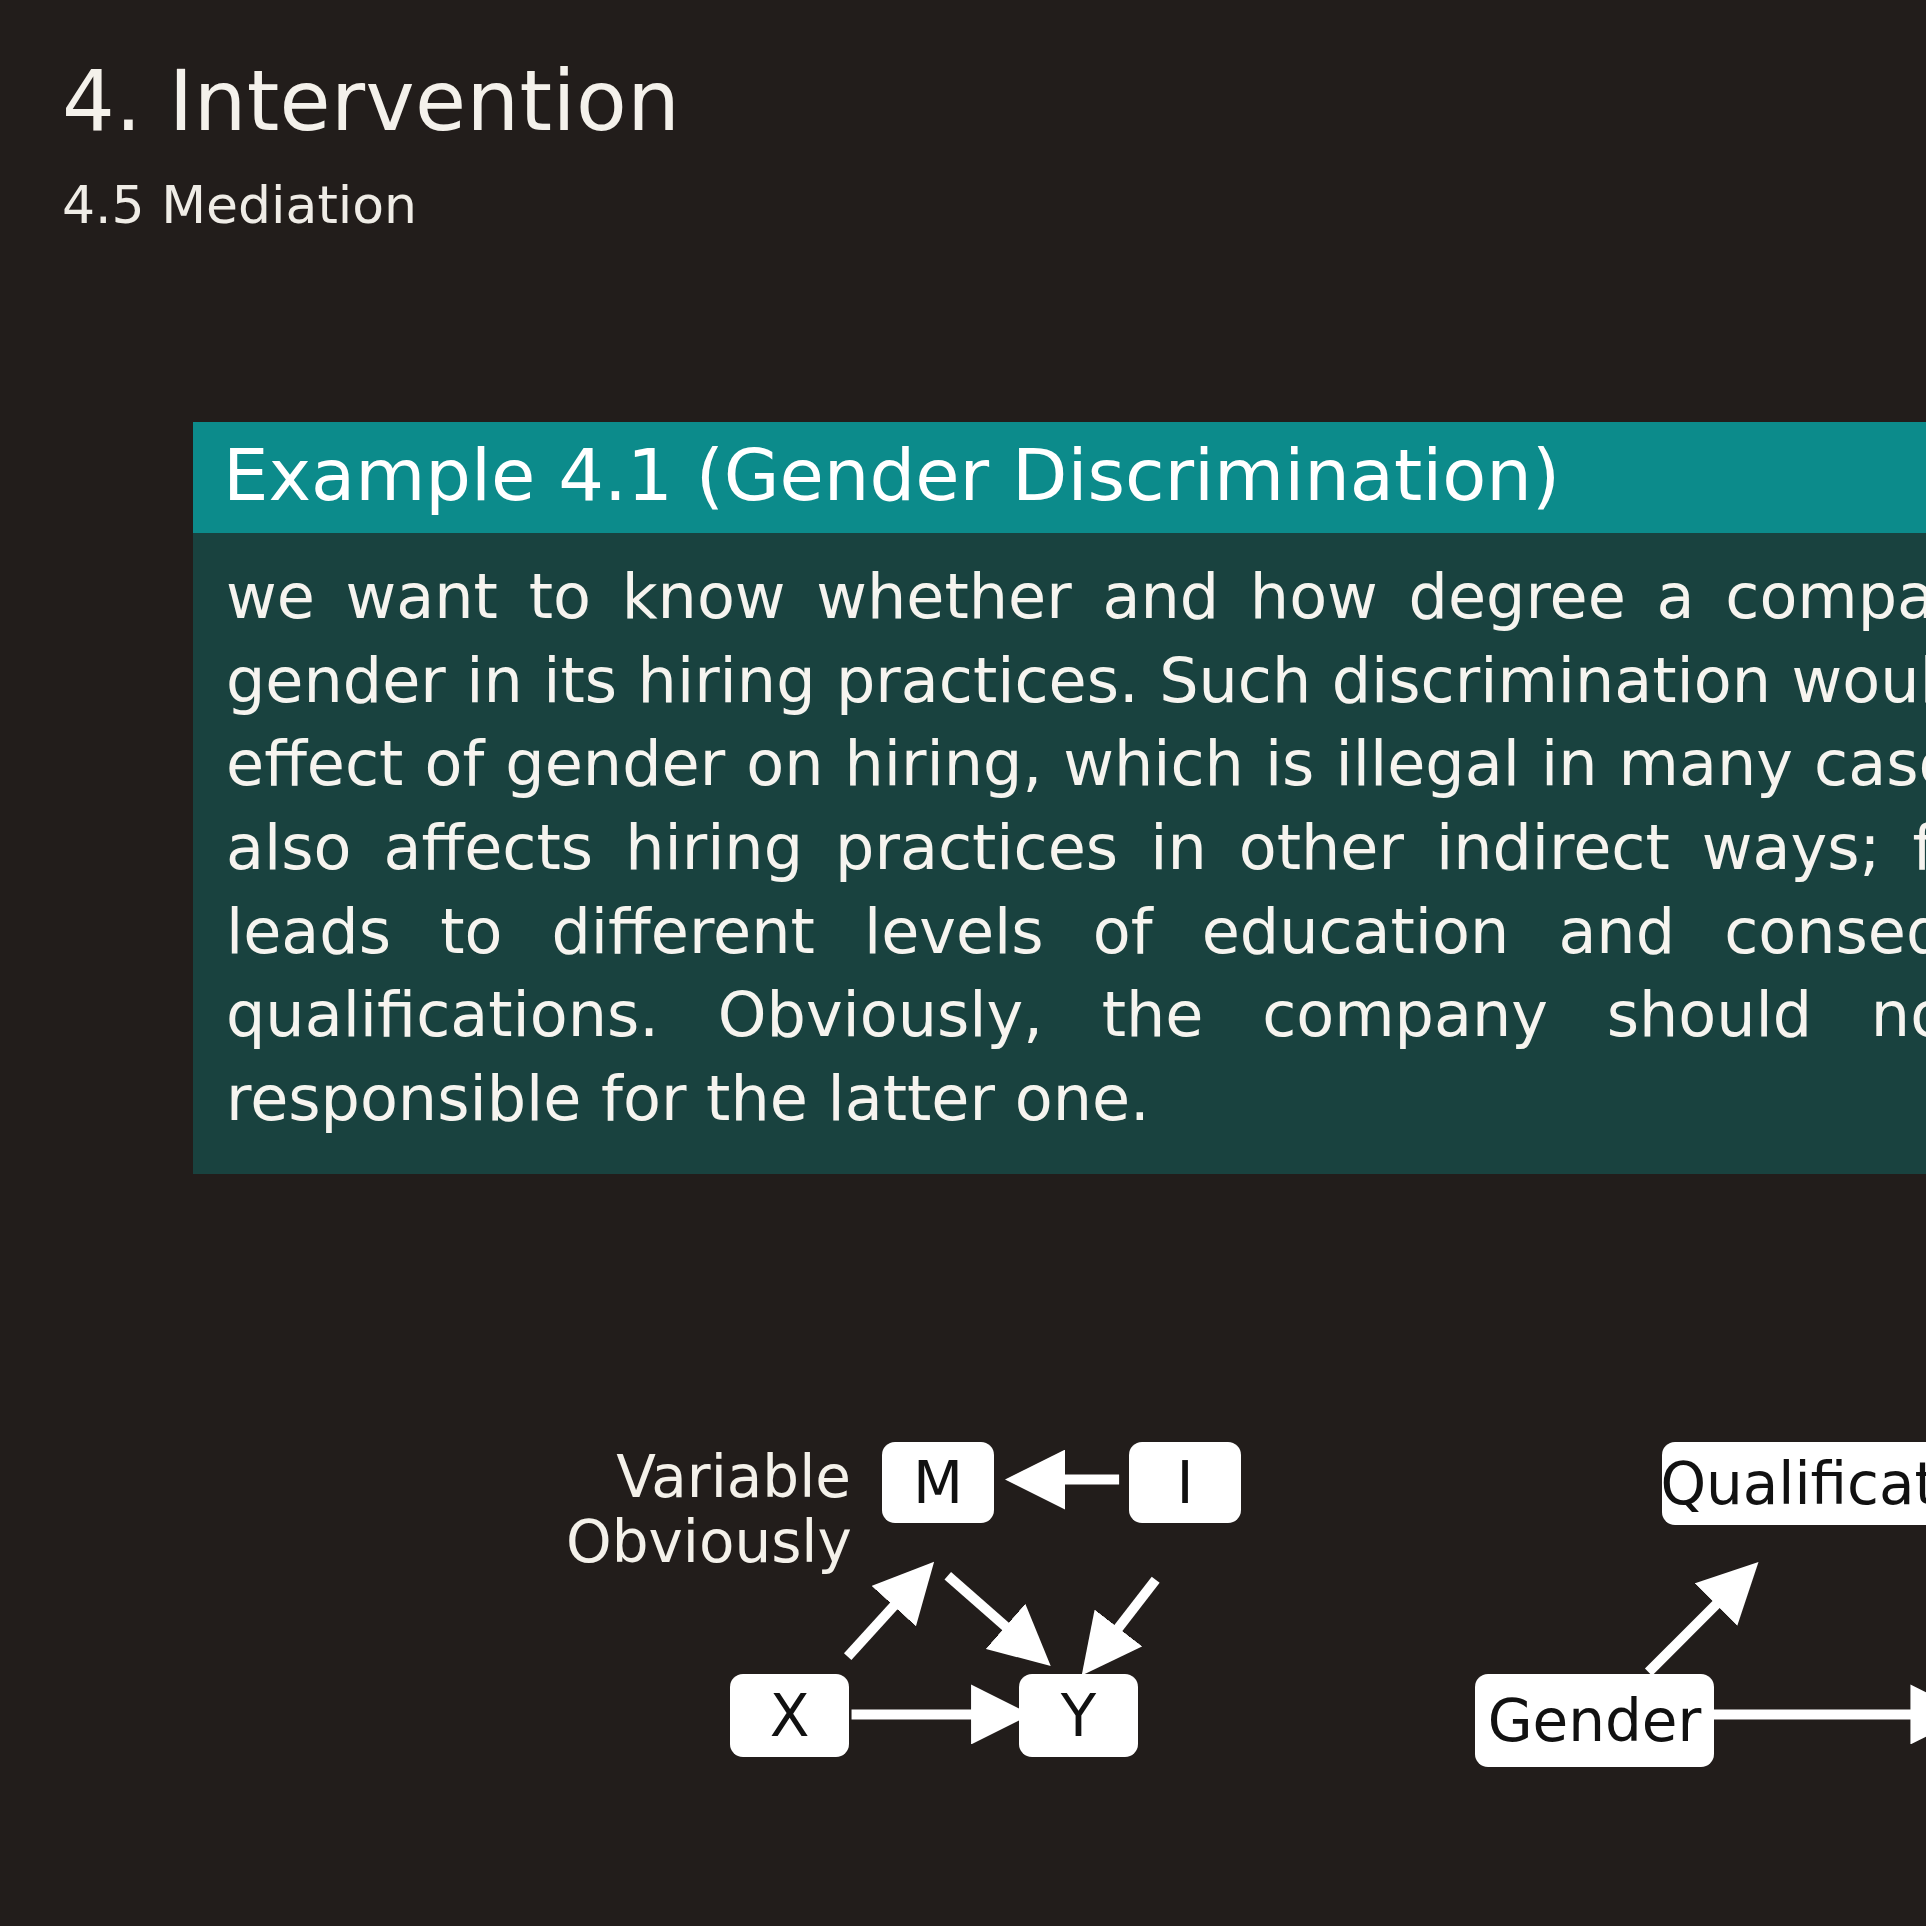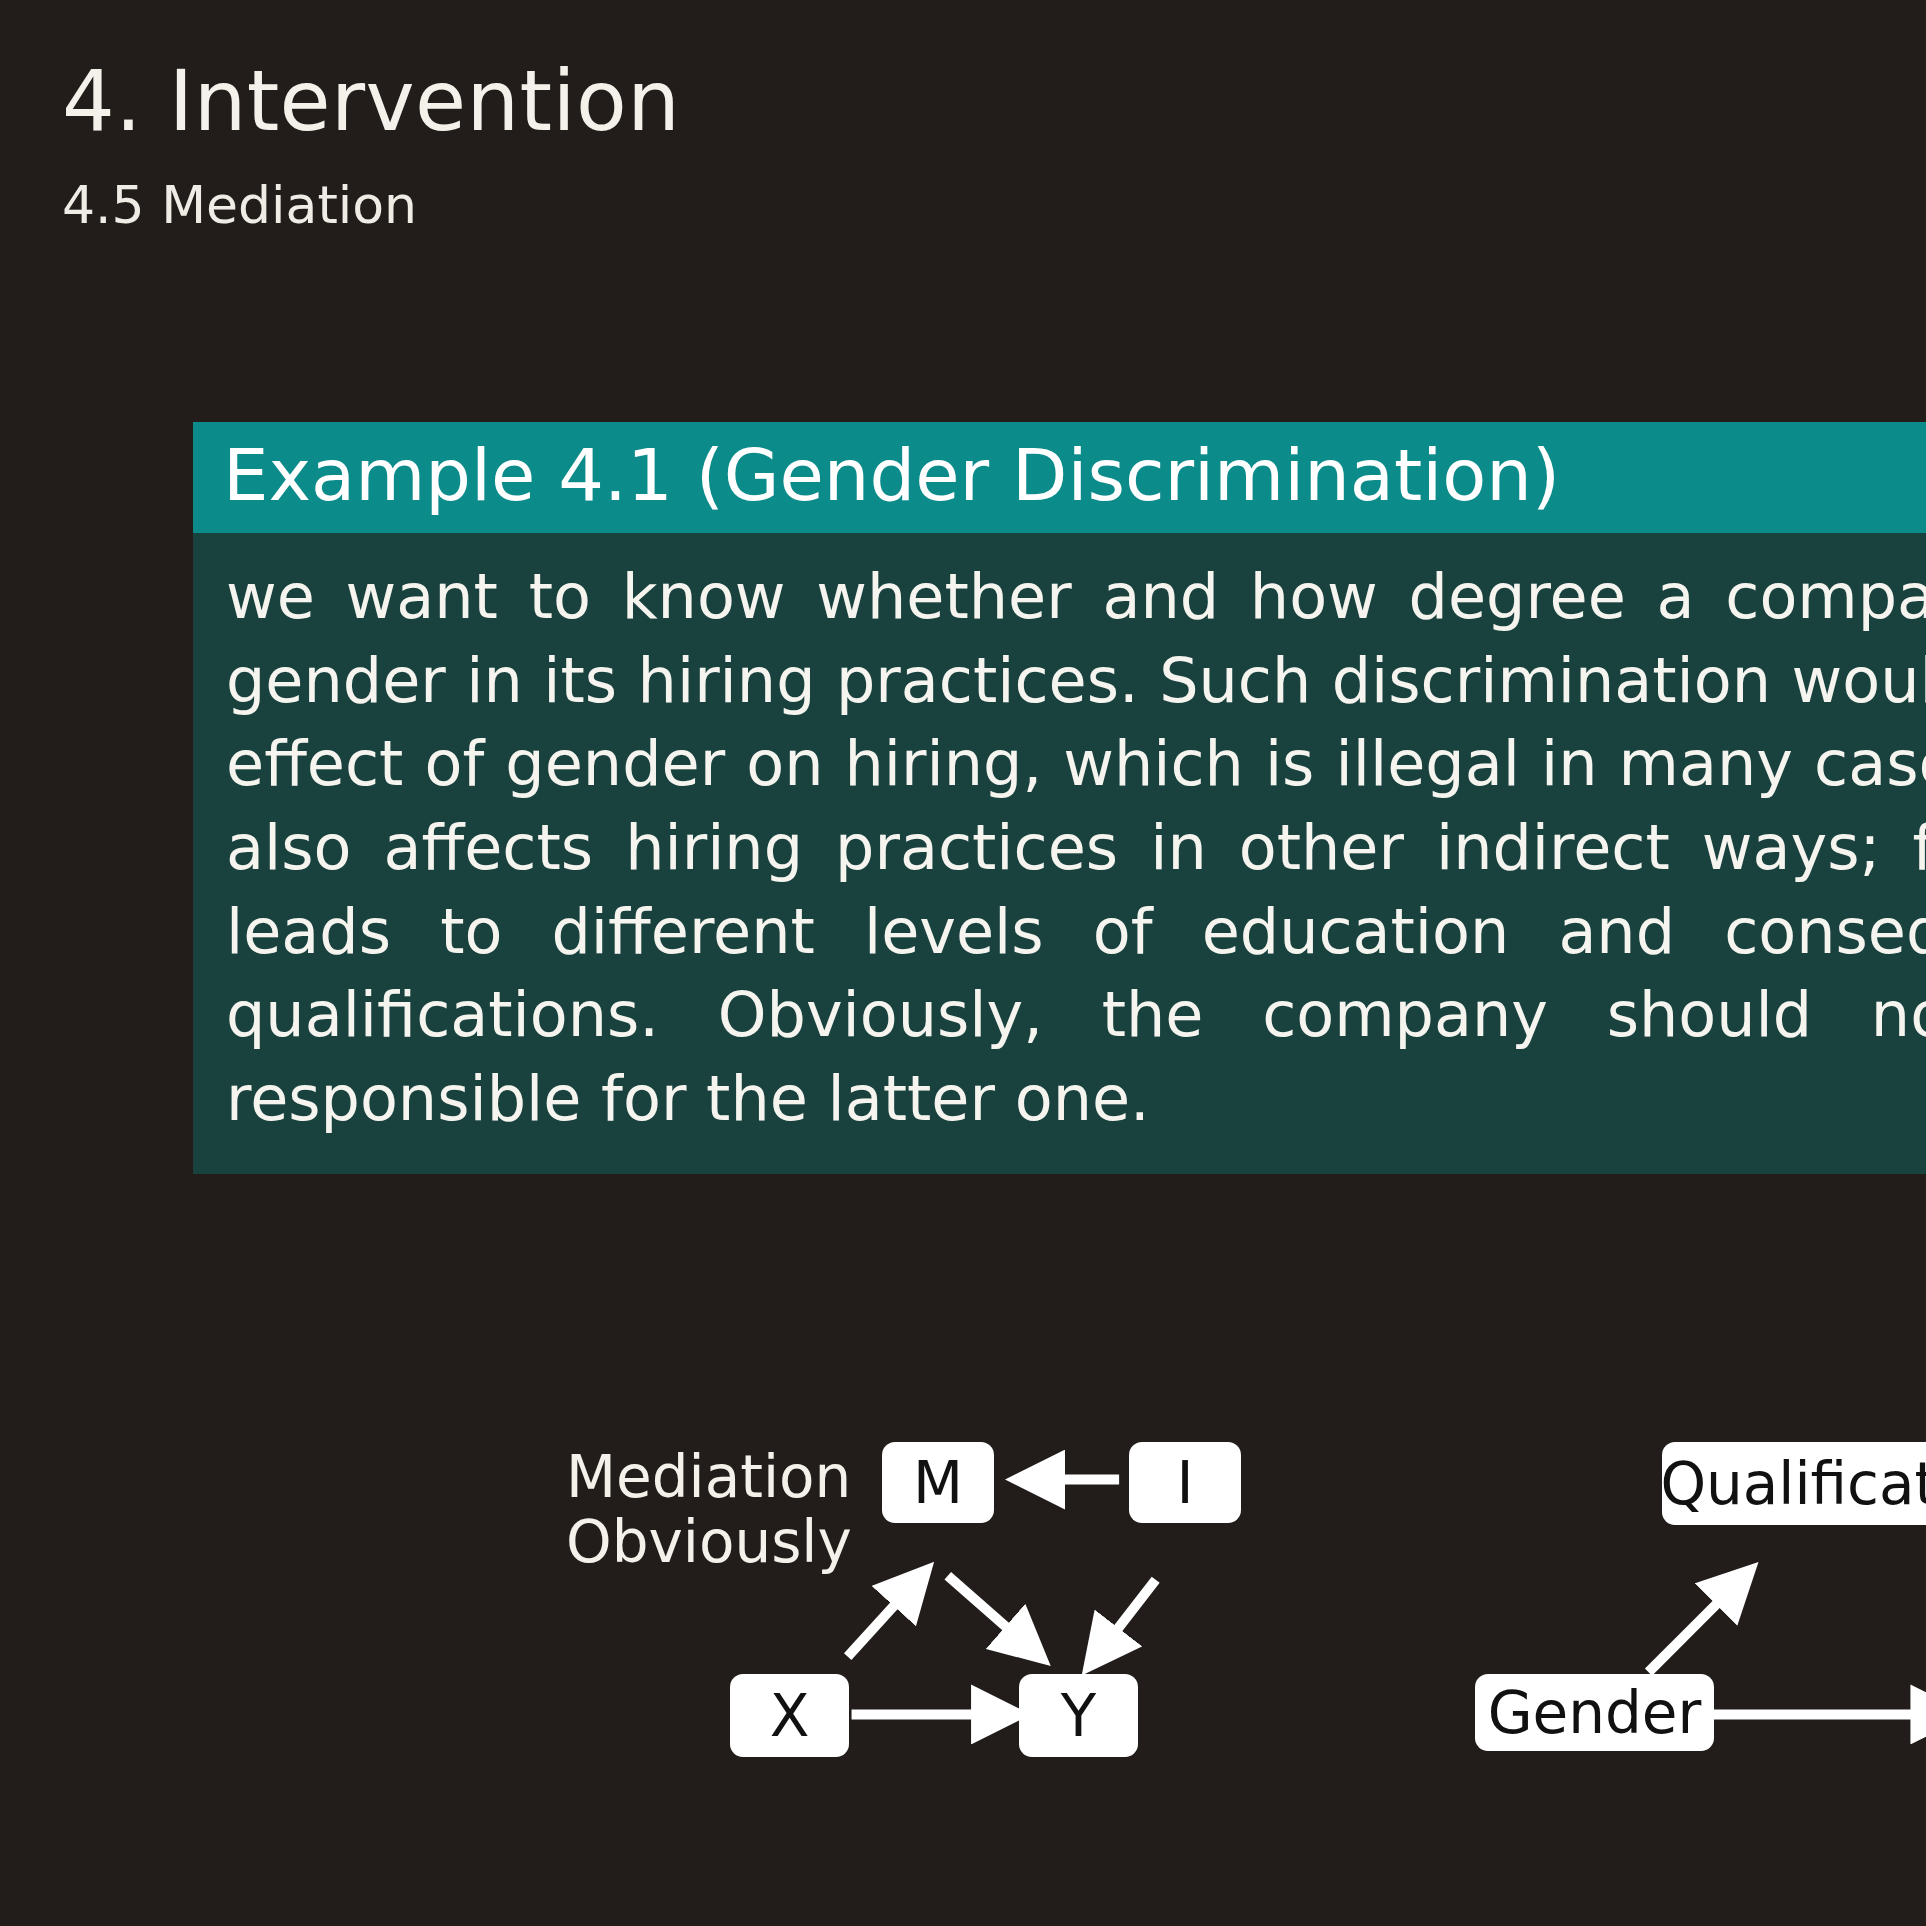--- a/index.html
+++ b/index.html
@@ -132,28 +132,28 @@
       <line x1="2460" y1="410" x2="2700" y2="620" stroke="#ffffff" stroke-width="26" marker-end="url(#head)"></line>
       <line x1="3000" y1="420" x2="2830" y2="640" stroke="#ffffff" stroke-width="26" marker-end="url(#head)"></line>
       <line x1="2210" y1="770" x2="2640" y2="770" stroke="#ffffff" stroke-width="26" marker-end="url(#head)"></line>
 
       <line x1="4280" y1="660" x2="4540" y2="400" stroke="#ffffff" stroke-width="26" marker-end="url(#head)"></line>
       <line x1="5040" y1="400" x2="5290" y2="650" stroke="#ffffff" stroke-width="26" marker-end="url(#head)"></line>
       <line x1="4400" y1="770" x2="5080" y2="770" stroke="#ffffff" stroke-width="26" marker-end="url(#head)"></line>
     </svg>
 
     <div class="label-static" style="left:566px; top:27px; width:285px;">
-      <span>Mediation</span><br>
+      <span>Variable</span><br>
       <span>Obviously</span>
     </div>
 
     <div class="node" style="left:882px; top:24px; width:112px; height:81px;">M</div>
     <div class="node" style="left:1129px; top:24px; width:112px; height:81px;">I</div>
     <div class="node" style="left:730px; top:256px; width:119px; height:83px;">X</div>
     <div class="node" style="left:1019px; top:256px; width:119px; height:83px;">Y</div>
 
     <div class="node" style="left:1662px; top:24px; width:362px; height:83px;">Qualification</div>
-    <div class="node" style="left:1475px; top:256px; width:239px; height:77px;">Gender</div>
+    <div class="node" style="left:1475px; top:256px; width:239px; height:93px;">Gender</div>
 
   </div>
 
 </div>
 
 
 </body></html>

